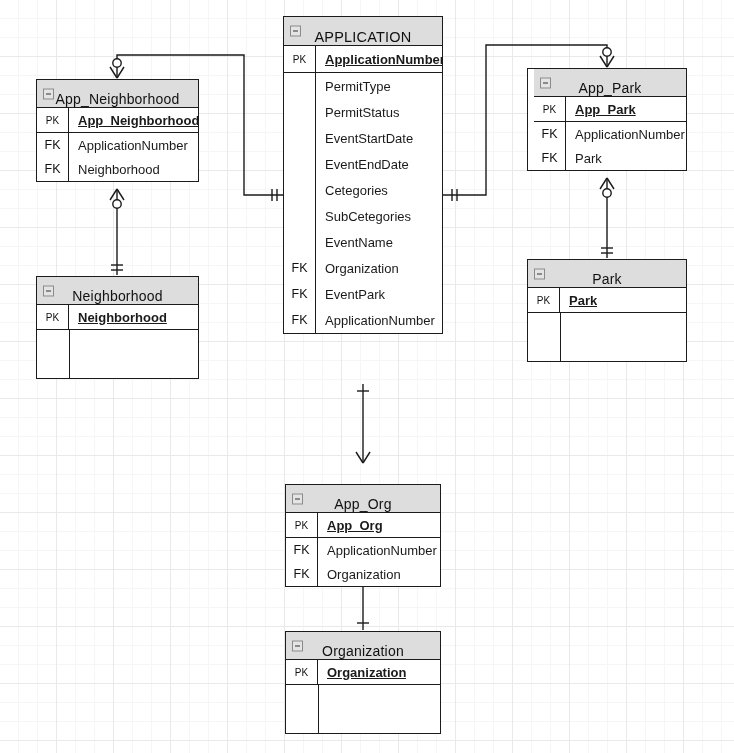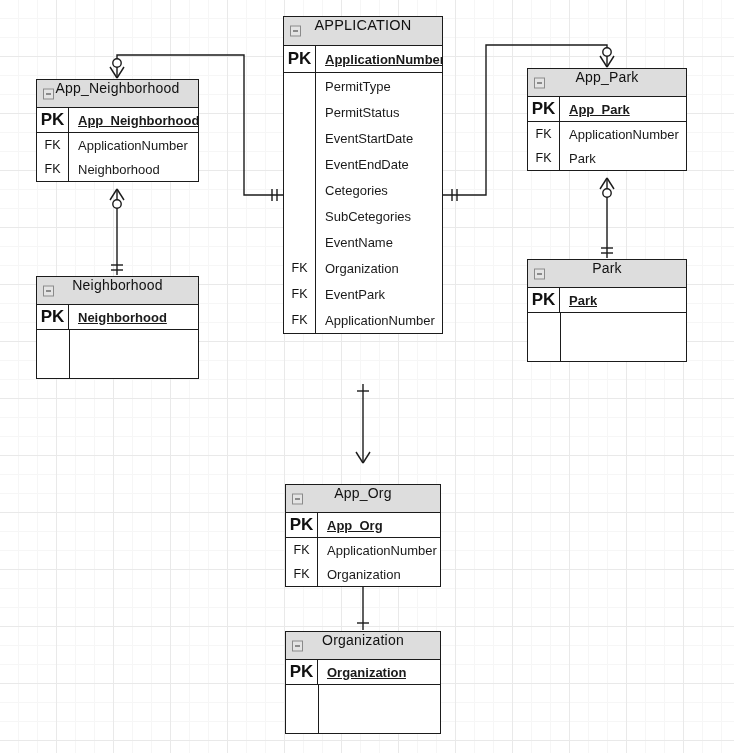--- a/index.html
+++ b/index.html
@@ -48,21 +48,21 @@
     border: 1px solid #1b1b1b;
     background: #ffffff;
   }
   .entity-header {
     position: relative;
     box-sizing: border-box;
     height: 28px;
     background: #dddddd;
     border-bottom: 1px solid #1b1b1b;
     display: flex;
-    align-items: flex-start;
+    align-items: flex-end;
     justify-content: center;
     font-size: 14px;
     color: #111111;
     letter-spacing: 0.2px;
   }
   .collapse-icon {
     position: absolute;
     left: 6px;
     top: 50%;
     transform: translateY(-50%);
@@ -93,22 +93,22 @@
     align-items: center;
     height: 24px;
     font-size: 13px;
     color: #1a1a1a;
   }
   .key-cell {
     box-sizing: border-box;
     width: 32px;
     flex: 0 0 32px;
     text-align: center;
-    font-size: 17px;
-    font-weight: bold;
+    font-size: 10px;
+    font-weight: normal;
     color: #111111;
     border-right: 1px solid #1b1b1b;
     align-self: stretch;
     display: flex;
     align-items: center;
     justify-content: center;
   }
   .key-cell.fk {
     font-weight: normal;
     font-size: 12.5px;
@@ -131,21 +131,21 @@
     top: 0;
     bottom: 0;
     width: 1px;
     background: #1b1b1b;
   }
 
   
   #ent-application { left: 283px; top: 16px;  width: 160px; }
   #ent-app-neighborhood { left: 36px; top: 79px; width: 163px; }
   #ent-neighborhood { left: 36px; top: 276px; width: 163px; }
-  #ent-app-park { left: 527px; top: 68px; width: 160px; }
+  #ent-app-park { left: 527px; top: 68px; width: 160px; padding-left: 6px; }
   #ent-park { left: 527px; top: 259px; width: 160px; }
   #ent-app-org { left: 285px; top: 464px; width: 156px; margin-top: 20px; }
   #ent-organization { left: 285px; top: 631px; width: 156px; }
 
   #ent-application .attr-row { height: 26px; }
   #ent-application .entity-header { height: 29px; font-size: 14.5px; }
 </style>
 </head>
 <body>
 

